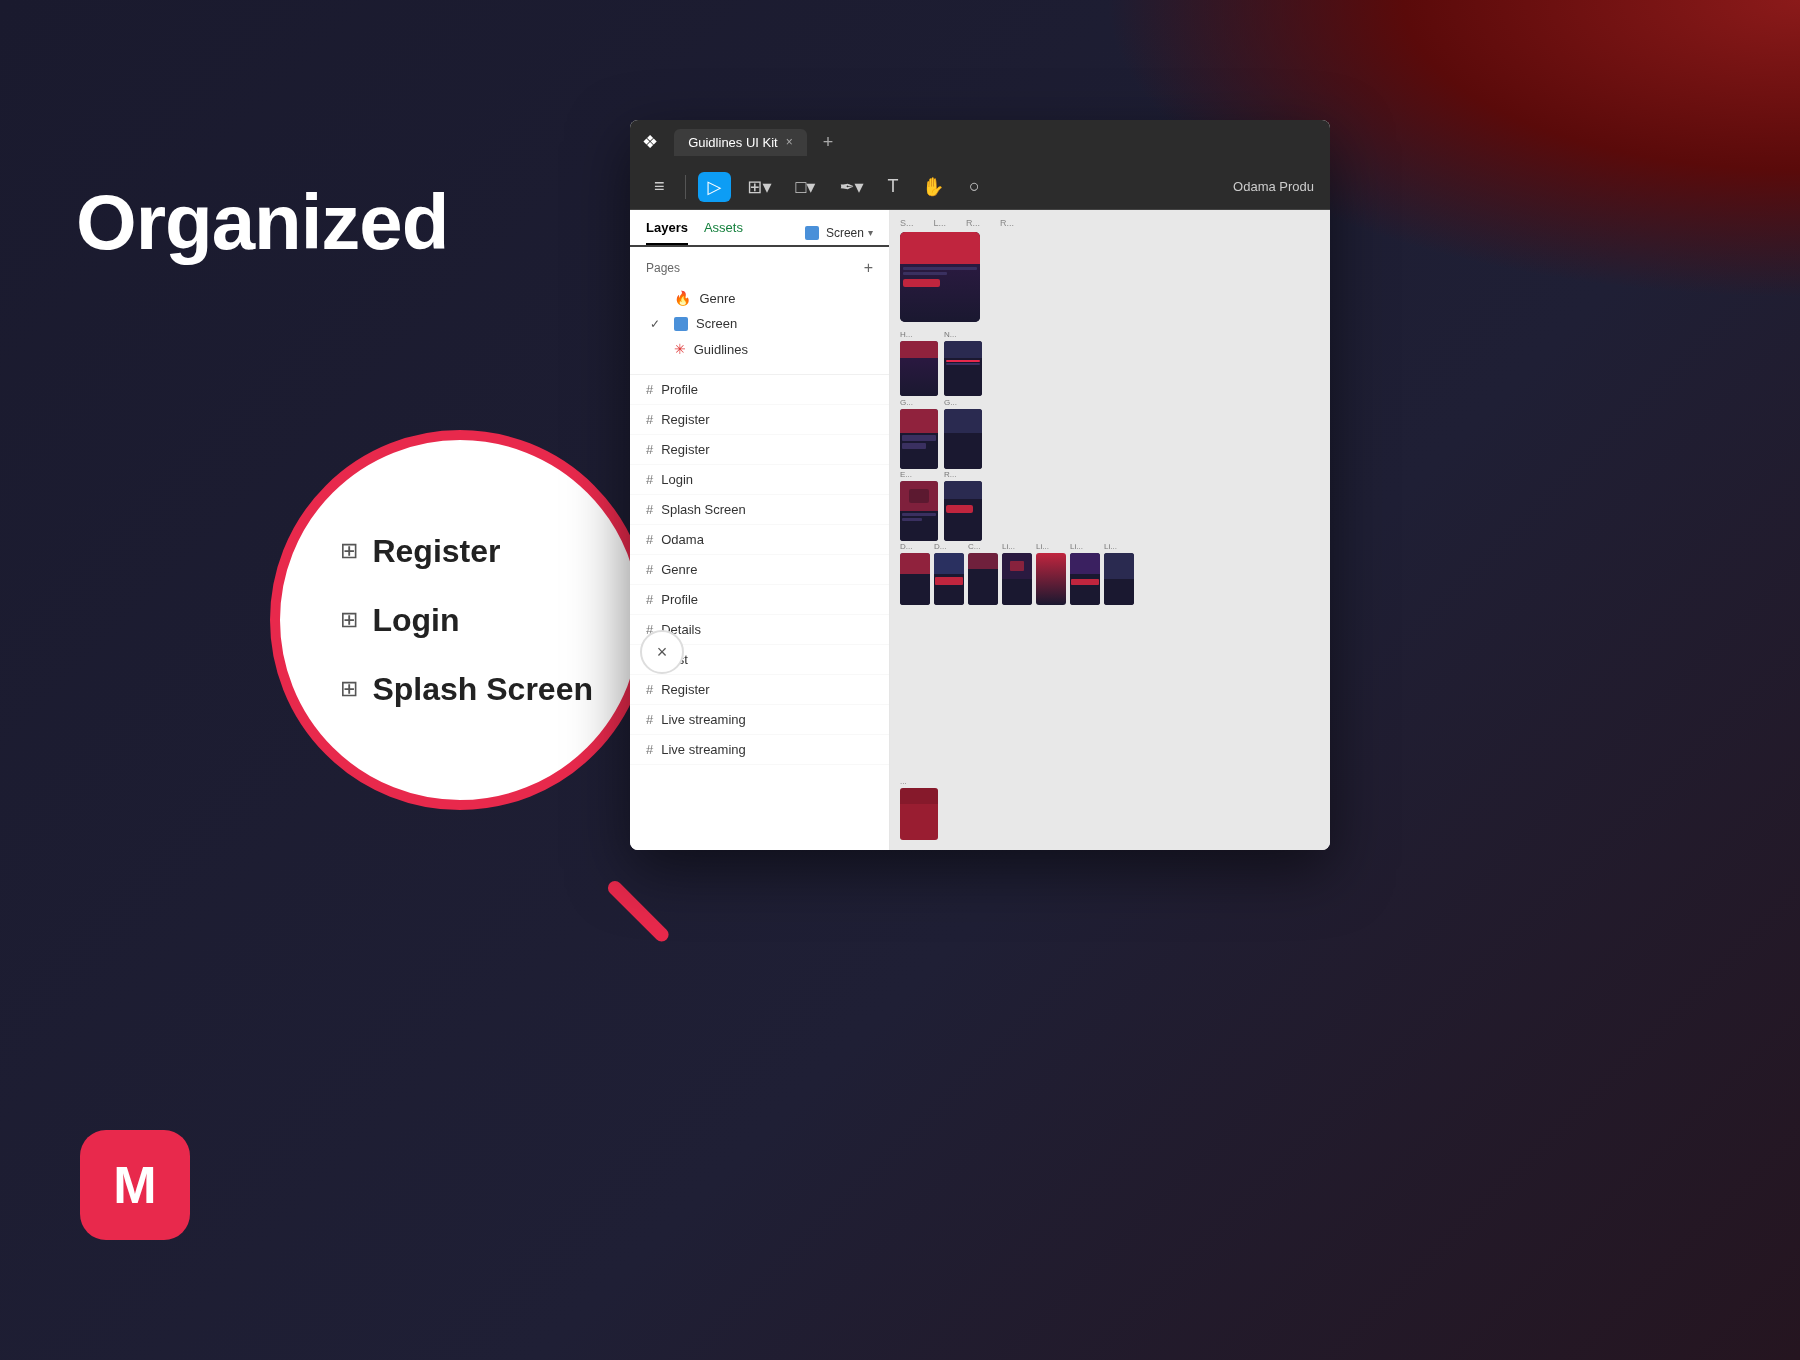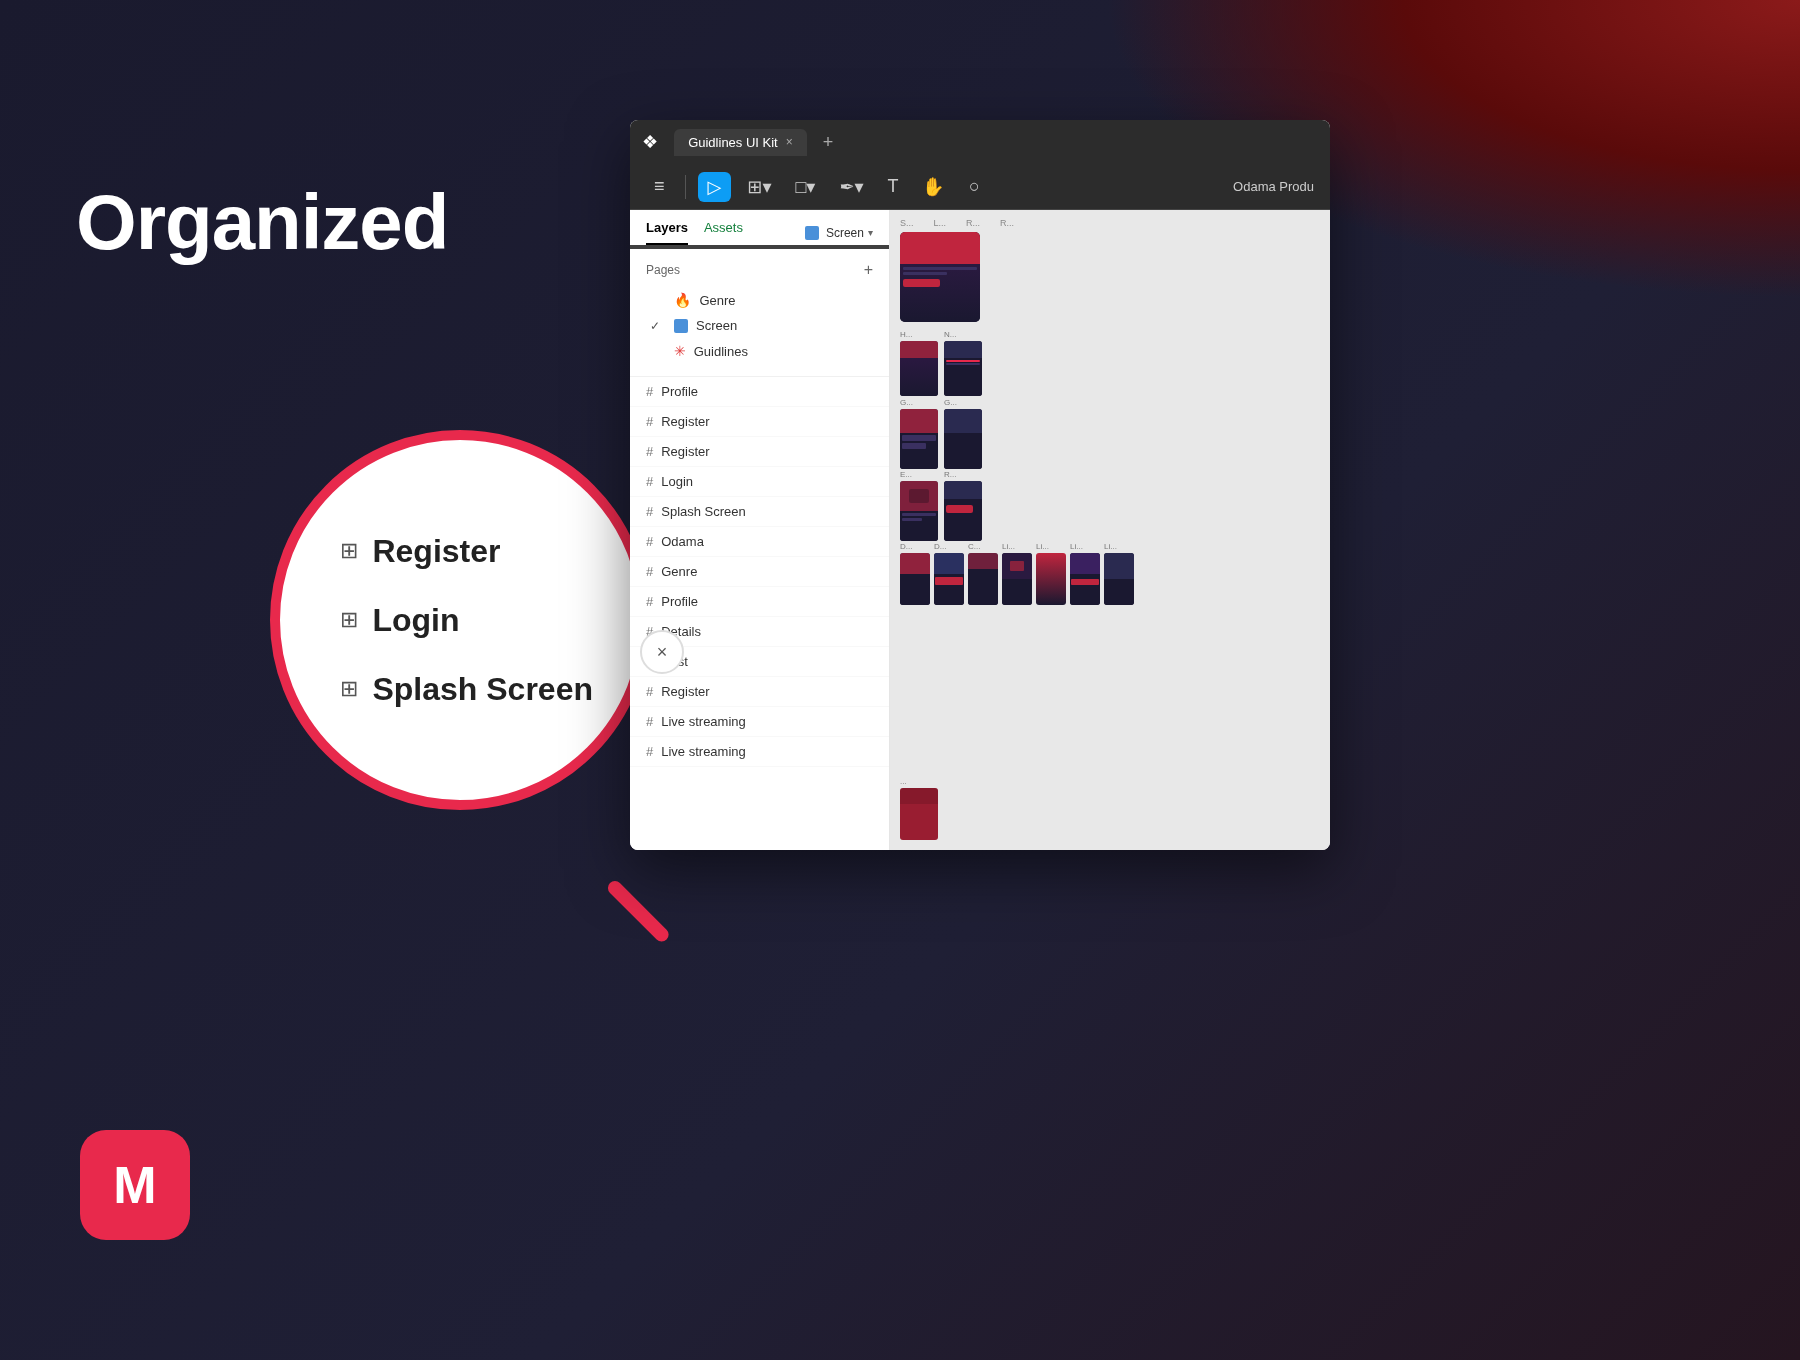--- a/index.html
+++ b/index.html
@@ -235,21 +235,21 @@
       flex-direction: column;
       width: 260px;
       background: #fff;
       border-right: 1px solid #e5e5e5;
       flex-shrink: 0;
     }
 
     .panel-tabs {
       display: flex;
       padding: 10px 16px 0;
-      border-bottom: 4px solid #404040;
+      border-bottom: 2px solid #404040;
       gap: 16px;
     }
 
     .panel-tab {
       font-size: 13px;
       color: #15803d;
       padding-bottom: 8px;
       cursor: pointer;
     }
 

